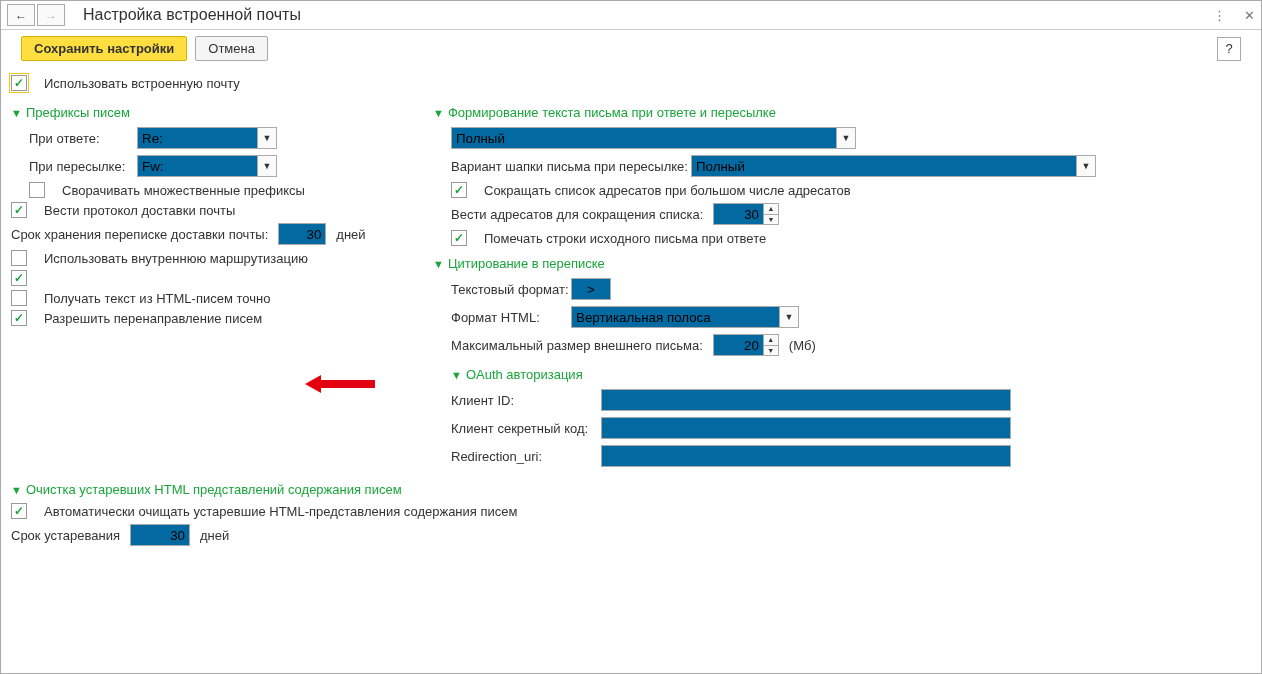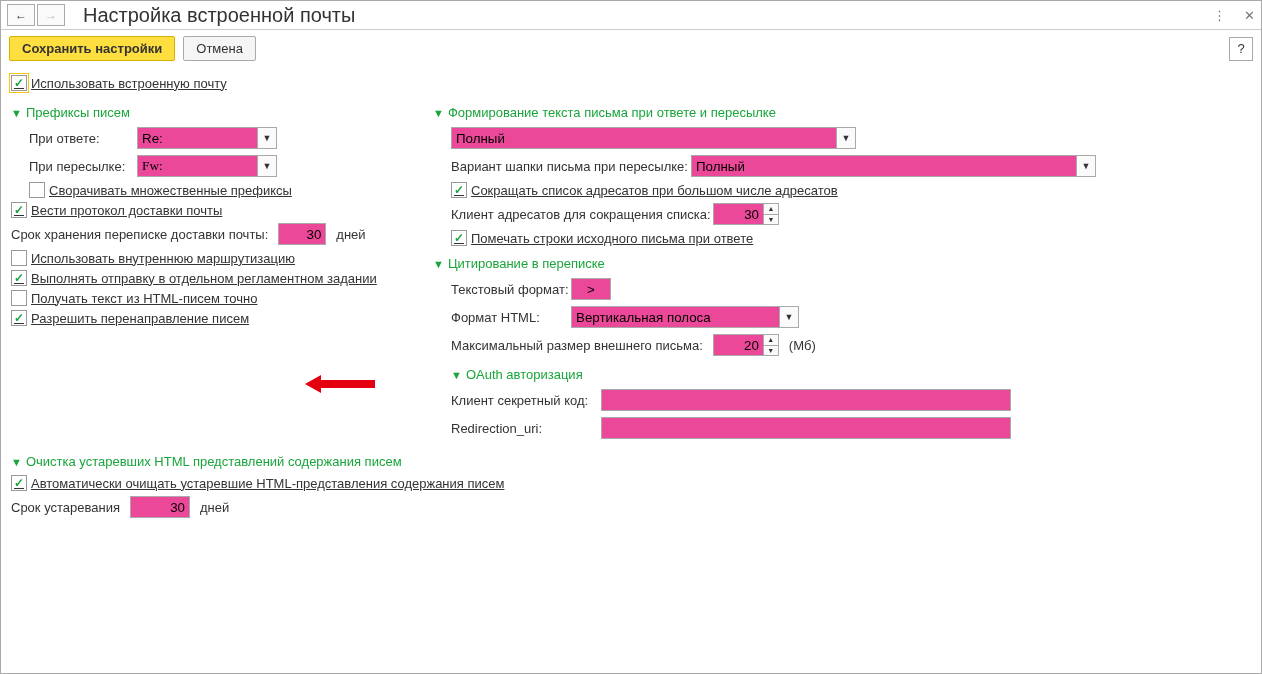--- a/index.html
+++ b/index.html
@@ -1,40 +1,40 @@
 <!DOCTYPE html>
 <html><head>
 <meta charset="utf-8">
 <style>
   html,body{margin:0;padding:0;font-family:Arial,sans-serif;font-size:13px;color:#333;background:#fff;}
   .window{width:1262px;height:674px;border:1px solid #aaa;box-sizing:border-box;position:relative;}
   .titlebar{height:28px;display:flex;align-items:center;padding:0 6px;border-bottom:1px solid #ccc;}
   .nav-btn{width:26px;height:20px;border:1px solid #aaa;background:#fafafa;display:inline-flex;align-items:center;justify-content:center;cursor:pointer;font-size:12px;margin-right:2px;}
   .nav-btn.disabled{color:#bbb;cursor:default;}
-  .title{margin-left:16px;font-size:20px;}
+  .title{margin-left:16px;font-size:16px;}
   .title-icons{margin-left:auto;display:flex;gap:18px;color:#777;}
   .title-icons span{cursor:pointer;}
-  .toolbar{padding:6px 8px;display:flex;gap:8px;align-items:center;}
+  .toolbar{padding:6px 20px;display:flex;gap:8px;align-items:center;}
   .btn{border:1px solid #aaa;background:#f5f5f5;padding:4px 12px;cursor:pointer;border-radius:2px;}
   .btn.primary{background:#ffde3f;border-color:#d6b200;font-weight:bold;}
   .help-btn{margin-left:auto;width:22px;height:22px;border:1px solid #aaa;display:flex;align-items:center;justify-content:center;cursor:pointer;}
   .content{padding:4px 10px;}
-  .cb-wrap{display:flex;align-items:center;gap:4px;margin:4px 0;text-decoration:underline;}
+  .cb-wrap{display:flex;align-items:center;gap:17px;margin:4px 0;}
   .cb{width:14px;height:14px;border:1px solid #999;background:#fff;display:inline-flex;align-items:center;justify-content:center;cursor:pointer;}
   .cb.checked::after{content:"✓";color:#19a53b;font-size:12px;font-weight:bold;line-height:1;}
   .cb.hl{outline:1px solid #f5c518;outline-offset:1px;}
   .section-h{color:#19a53b;margin:10px 0 6px;display:flex;align-items:center;gap:4px;}
   .section-h .chev{color:#19a53b;font-size:11px;}
   .columns{display:flex;gap:22px;align-items:flex-start;}
   .col{flex-shrink:0;}
   .col.left{width:400px;}
   .col.right{width:700px;}
   .row{display:flex;align-items:center;gap:10px;margin:4px 0;min-height:24px;}
   .lbl{white-space:nowrap;}
-  .input{border:1px solid #aaa;background:#ec4899;height:22px;padding:4px 4px;box-sizing:border-box;}
+  .input{border:1px solid #aaa;background:#0369a1;height:22px;padding:4px 4px;box-sizing:border-box;}
   .combo{display:flex;align-items:stretch;}
   .combo .input{border-right:none;}
   .combo .caret{width:18px;border:1px solid #aaa;display:flex;align-items:center;justify-content:center;cursor:pointer;background:#fafafa;font-size:9px;}
   .numwrap{display:flex;align-items:stretch;}
   .numwrap .input{width:50px;text-align:right;border-right:none;}
   .spin{display:flex;flex-direction:column;border:1px solid #aaa;width:14px;}
   .spin div{flex:1;font-size:7px;display:flex;align-items:center;justify-content:center;cursor:pointer;background:#fafafa;}
   .spin div:first-child{border-bottom:1px solid #aaa;}
   .indent{padding-left:18px;}
   .arrow{position:absolute;left:304px;top:372px;pointer-events:none;}
@@ -83,21 +83,21 @@
           <div class="row">
             <span class="lbl" style="width:98px">При ответе:</span>
             <div class="combo">
               <input class="input" style="width: 120px;" value="Re:">
               <div class="caret">▼</div>
             </div>
           </div>
           <div class="row">
             <span class="lbl" style="width:98px">При пересылке:</span>
             <div class="combo">
-              <input class="input" style="width: 120px; font-family: Liberation Serif, serif;" value="Fw:">
+              <input class="input" style="width: 120px;" value="Fw:">
               <div class="caret">▼</div>
             </div>
           </div>
           <div class="cb-wrap">
             <span class="cb"></span>
             <span class="lbl">Сворачивать множественные префиксы</span>
           </div>
         </div>
 
         <div class="cb-wrap">
@@ -108,21 +108,20 @@
           <span class="lbl">Срок хранения переписке доставки почты:</span>
           <input class="input" style="width: 48px; text-align: right;" value="30">
           <span class="lbl">дней</span>
         </div>
         <div class="cb-wrap">
           <span class="cb"></span>
           <span class="lbl">Использовать внутреннюю маршрутизацию</span>
         </div>
         <div class="cb-wrap">
           <span class="cb checked"></span>
-          <span class="lbl">Выполнять отправку в отдельном регламентном задании</span>
         </div>
         <div class="cb-wrap">
           <span class="cb"></span>
           <span class="lbl">Получать текст из HTML-писем точно</span>
         </div>
         <div class="cb-wrap">
           <span class="cb checked"></span>
           <span class="lbl">Разрешить перенаправление писем</span>
         </div>
       </div>
@@ -144,21 +143,21 @@
             <div class="combo">
               <input class="input wide-combo" value="Полный" style="">
               <div class="caret">▼</div>
             </div>
           </div>
           <div class="cb-wrap">
             <span class="cb checked"></span>
             <span class="lbl">Сокращать список адресатов при большом числе адресатов</span>
           </div>
           <div class="row">
-            <span class="lbl" style="width:252px">Клиент адресатов для сокращения списка:</span>
+            <span class="lbl" style="width:252px">Вести адресатов для сокращения списка:</span>
             <div class="numwrap">
               <input class="input" value="30" style="">
               <div class="spin">
                   <div>▲</div>
                   <div>▼</div>
                 </div>
             </div>
           </div>
           <div class="cb-wrap">
             <span class="cb checked"></span>
@@ -194,20 +193,24 @@
             <span class="lbl">(Мб)</span>
           </div>
         </div>
 
         <div class="section-h" style="margin-left:18px">
           <span class="chev">▼</span>
           <span>OAuth авторизация</span>
         </div>
         <div class="indent">
           <div class="row">
+            <span class="lbl" style="width:140px">Клиент ID:</span>
+            <input class="input long-input" style="">
+          </div>
+          <div class="row">
             <span class="lbl" style="width:140px">Клиент секретный код:</span>
             <input class="input long-input" style="">
           </div>
           <div class="row">
             <span class="lbl" style="width:140px">Redirection_uri:</span>
             <input class="input long-input" style="">
           </div>
         </div>
       </div>
     </div>

